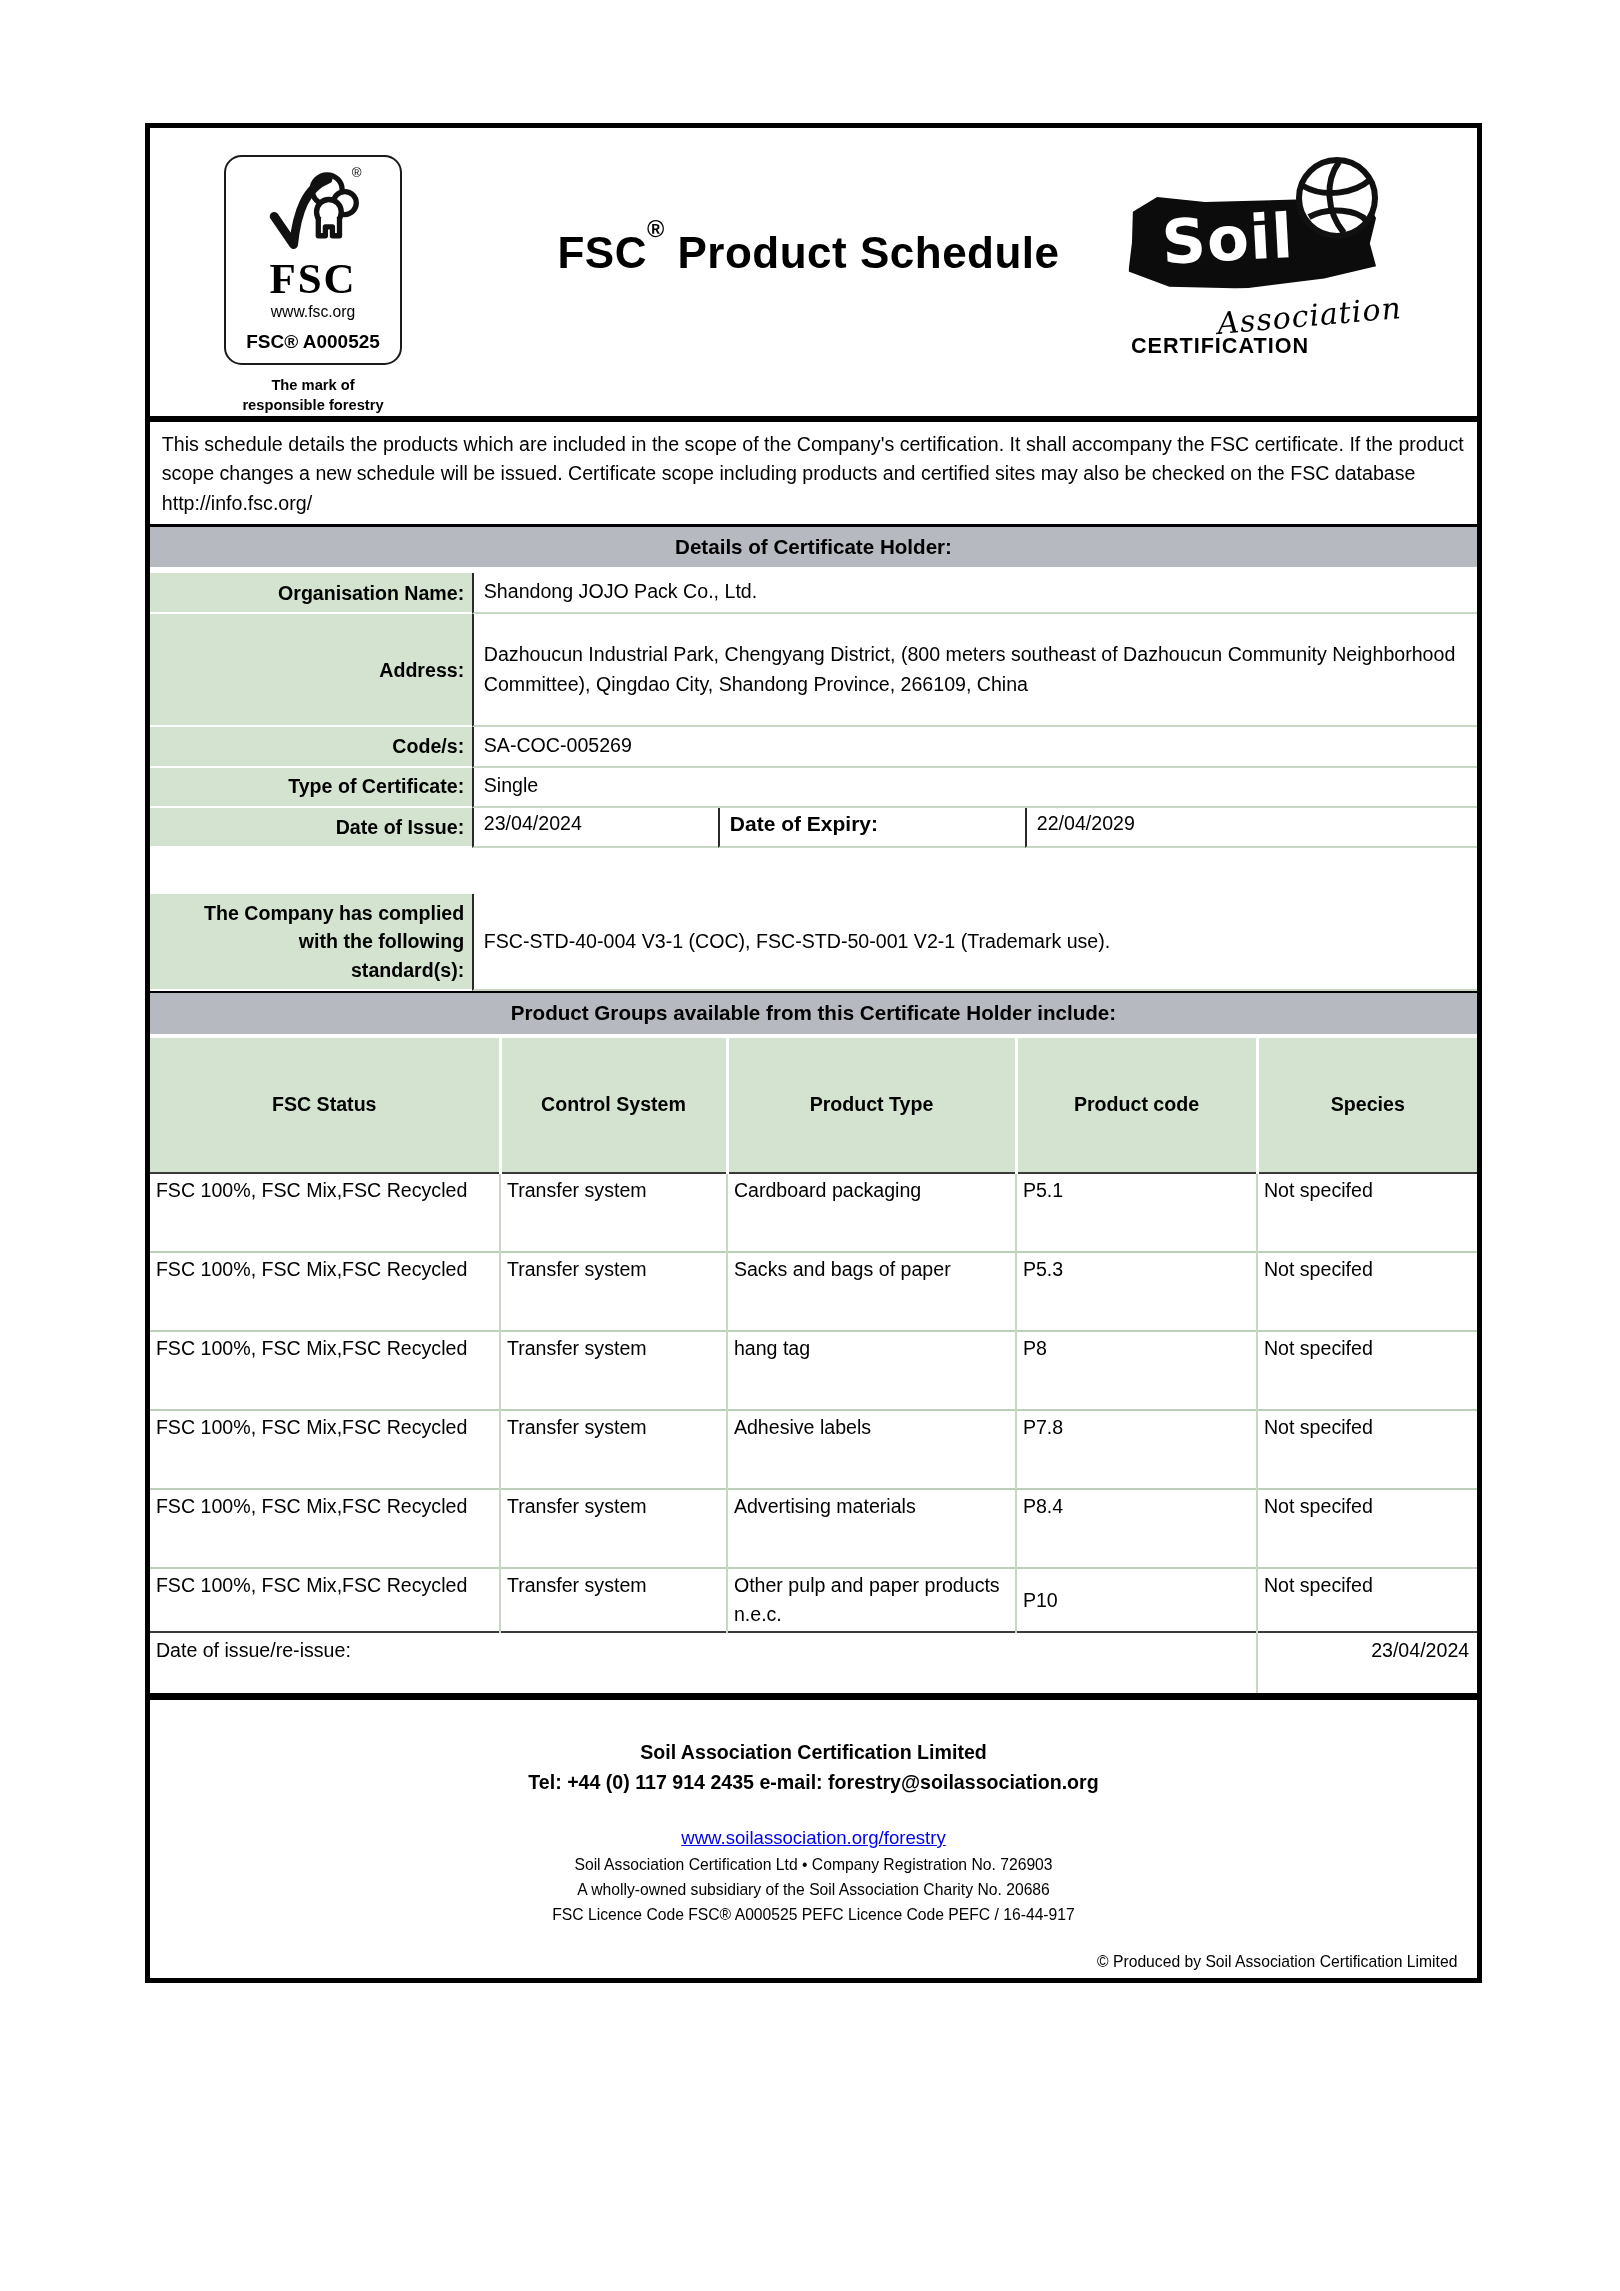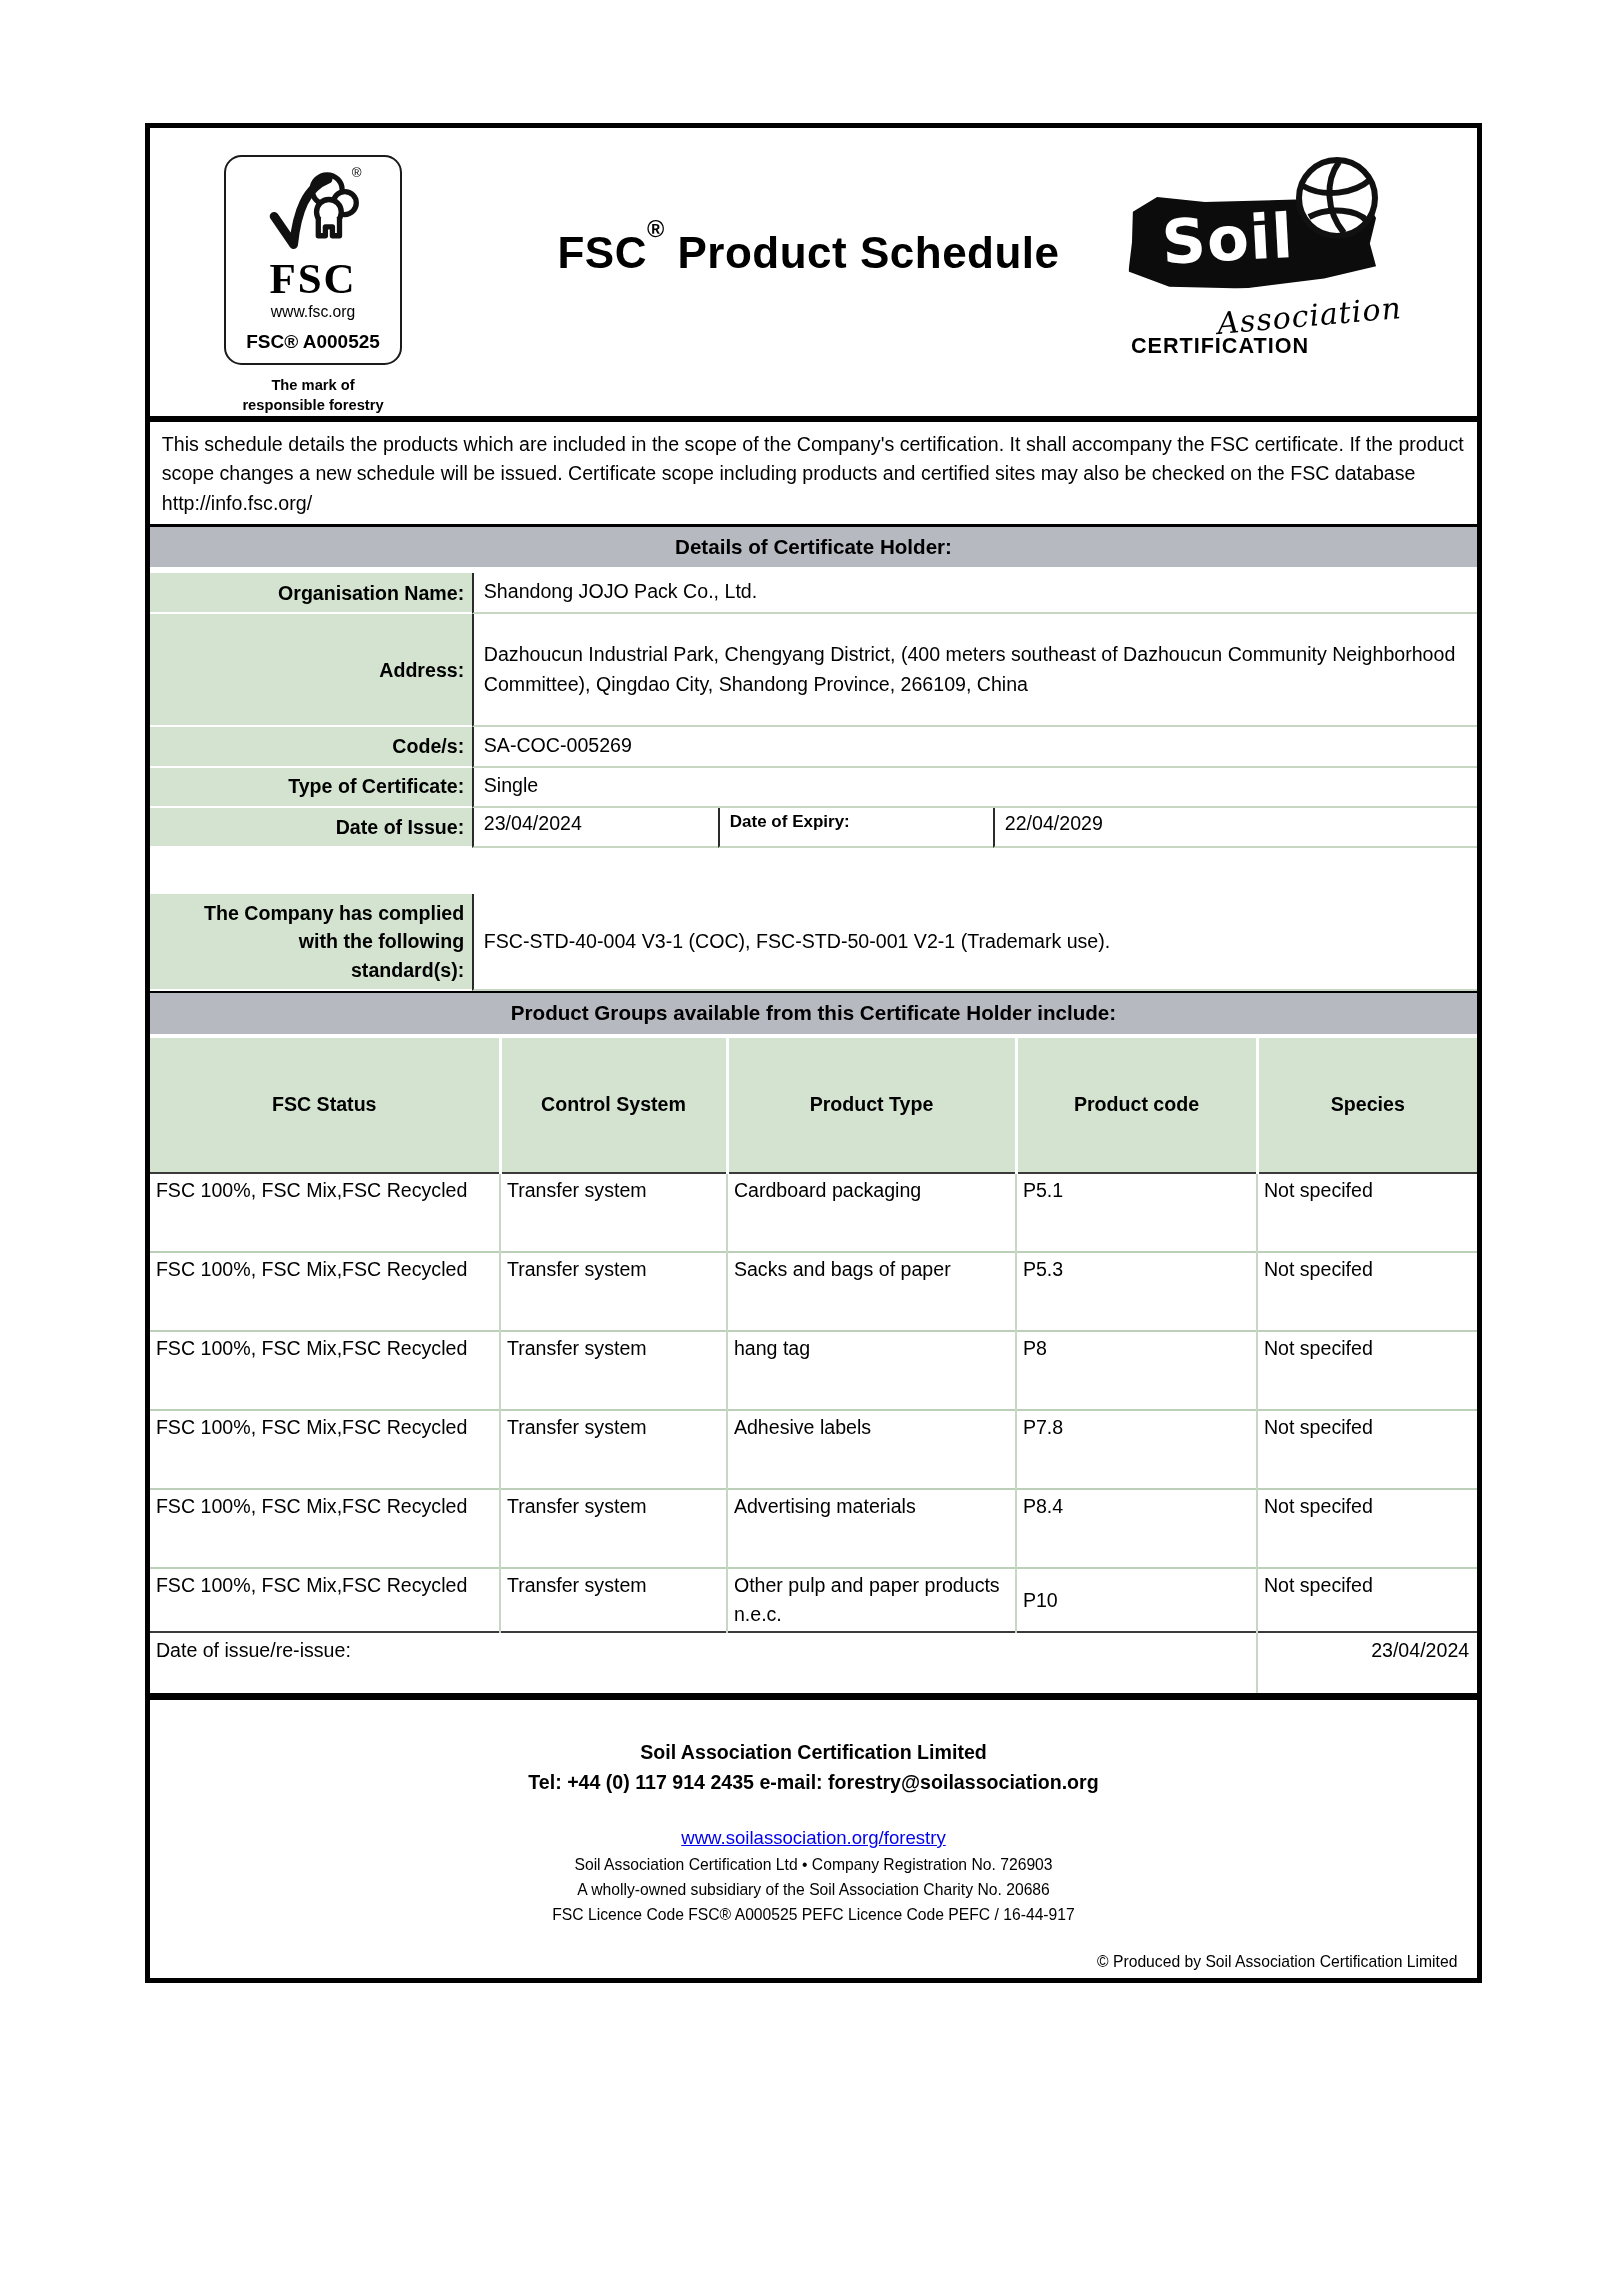--- a/index.html
+++ b/index.html
@@ -77,21 +77,21 @@
   .d-row.r-codes{min-height:32px;}
   .d-row.r-type{min-height:32px;}
   .d-row.r-date{min-height:33px;}
   .d-row.r-standards{min-height:72px;margin-top:46px;}
   .d-row.r-standards .d-value{justify-content:center;}
   .d-value-issue{
     width:246px;font-size:19.6px;padding:3.9px 9.8px;border-left:2px solid #2a2a2a;
     border-bottom:2px solid var(--line-green-light);
   }
   .d-label-expiry{
-    width:275px;font-size:17px;font-weight:bold;padding:3.9px 9.8px;border-left:2px solid #2a2a2a;
+    width:307px;font-size:21px;font-weight:bold;padding:3.9px 9.8px;border-left:2px solid #2a2a2a;
     border-bottom:2px solid var(--line-green-light);
   }
   .d-value-expiry{
     flex:1;font-size:19.6px;padding:3.9px 9.8px;border-left:2px solid #2a2a2a;
     border-bottom:2px solid var(--line-green-light);
   }
 
   
   table.products{width:100%;border-collapse:collapse;table-layout:fixed;}
   table.products th{
@@ -175,21 +175,21 @@
   <div class="section-bar">Details of Certificate Holder:</div>
   <div class="bar-gap"></div>
 
   <div>
     <div class="d-row r-org">
       <div class="d-label">Organisation Name:</div>
       <div class="d-value">Shandong JOJO Pack Co., Ltd.</div>
     </div>
     <div class="d-row r-address">
       <div class="d-label">Address:</div>
-      <div class="d-value">Dazhoucun Industrial Park, Chengyang District, (400 meters southeast of Dazhoucun Community Neighborhood Committee), Qingdao City, Shandong Province, 266109, China</div>
+      <div class="d-value">Dazhoucun Industrial Park, Chengyang District, (800 meters southeast of Dazhoucun Community Neighborhood Committee), Qingdao City, Shandong Province, 266109, China</div>
     </div>
     <div class="d-row r-codes">
       <div class="d-label">Code/s:</div>
       <div class="d-value">SA-COC-005269</div>
     </div>
     <div class="d-row r-type">
       <div class="d-label">Type of Certificate:</div>
       <div class="d-value">Single</div>
     </div>
     <div class="d-row r-date">

